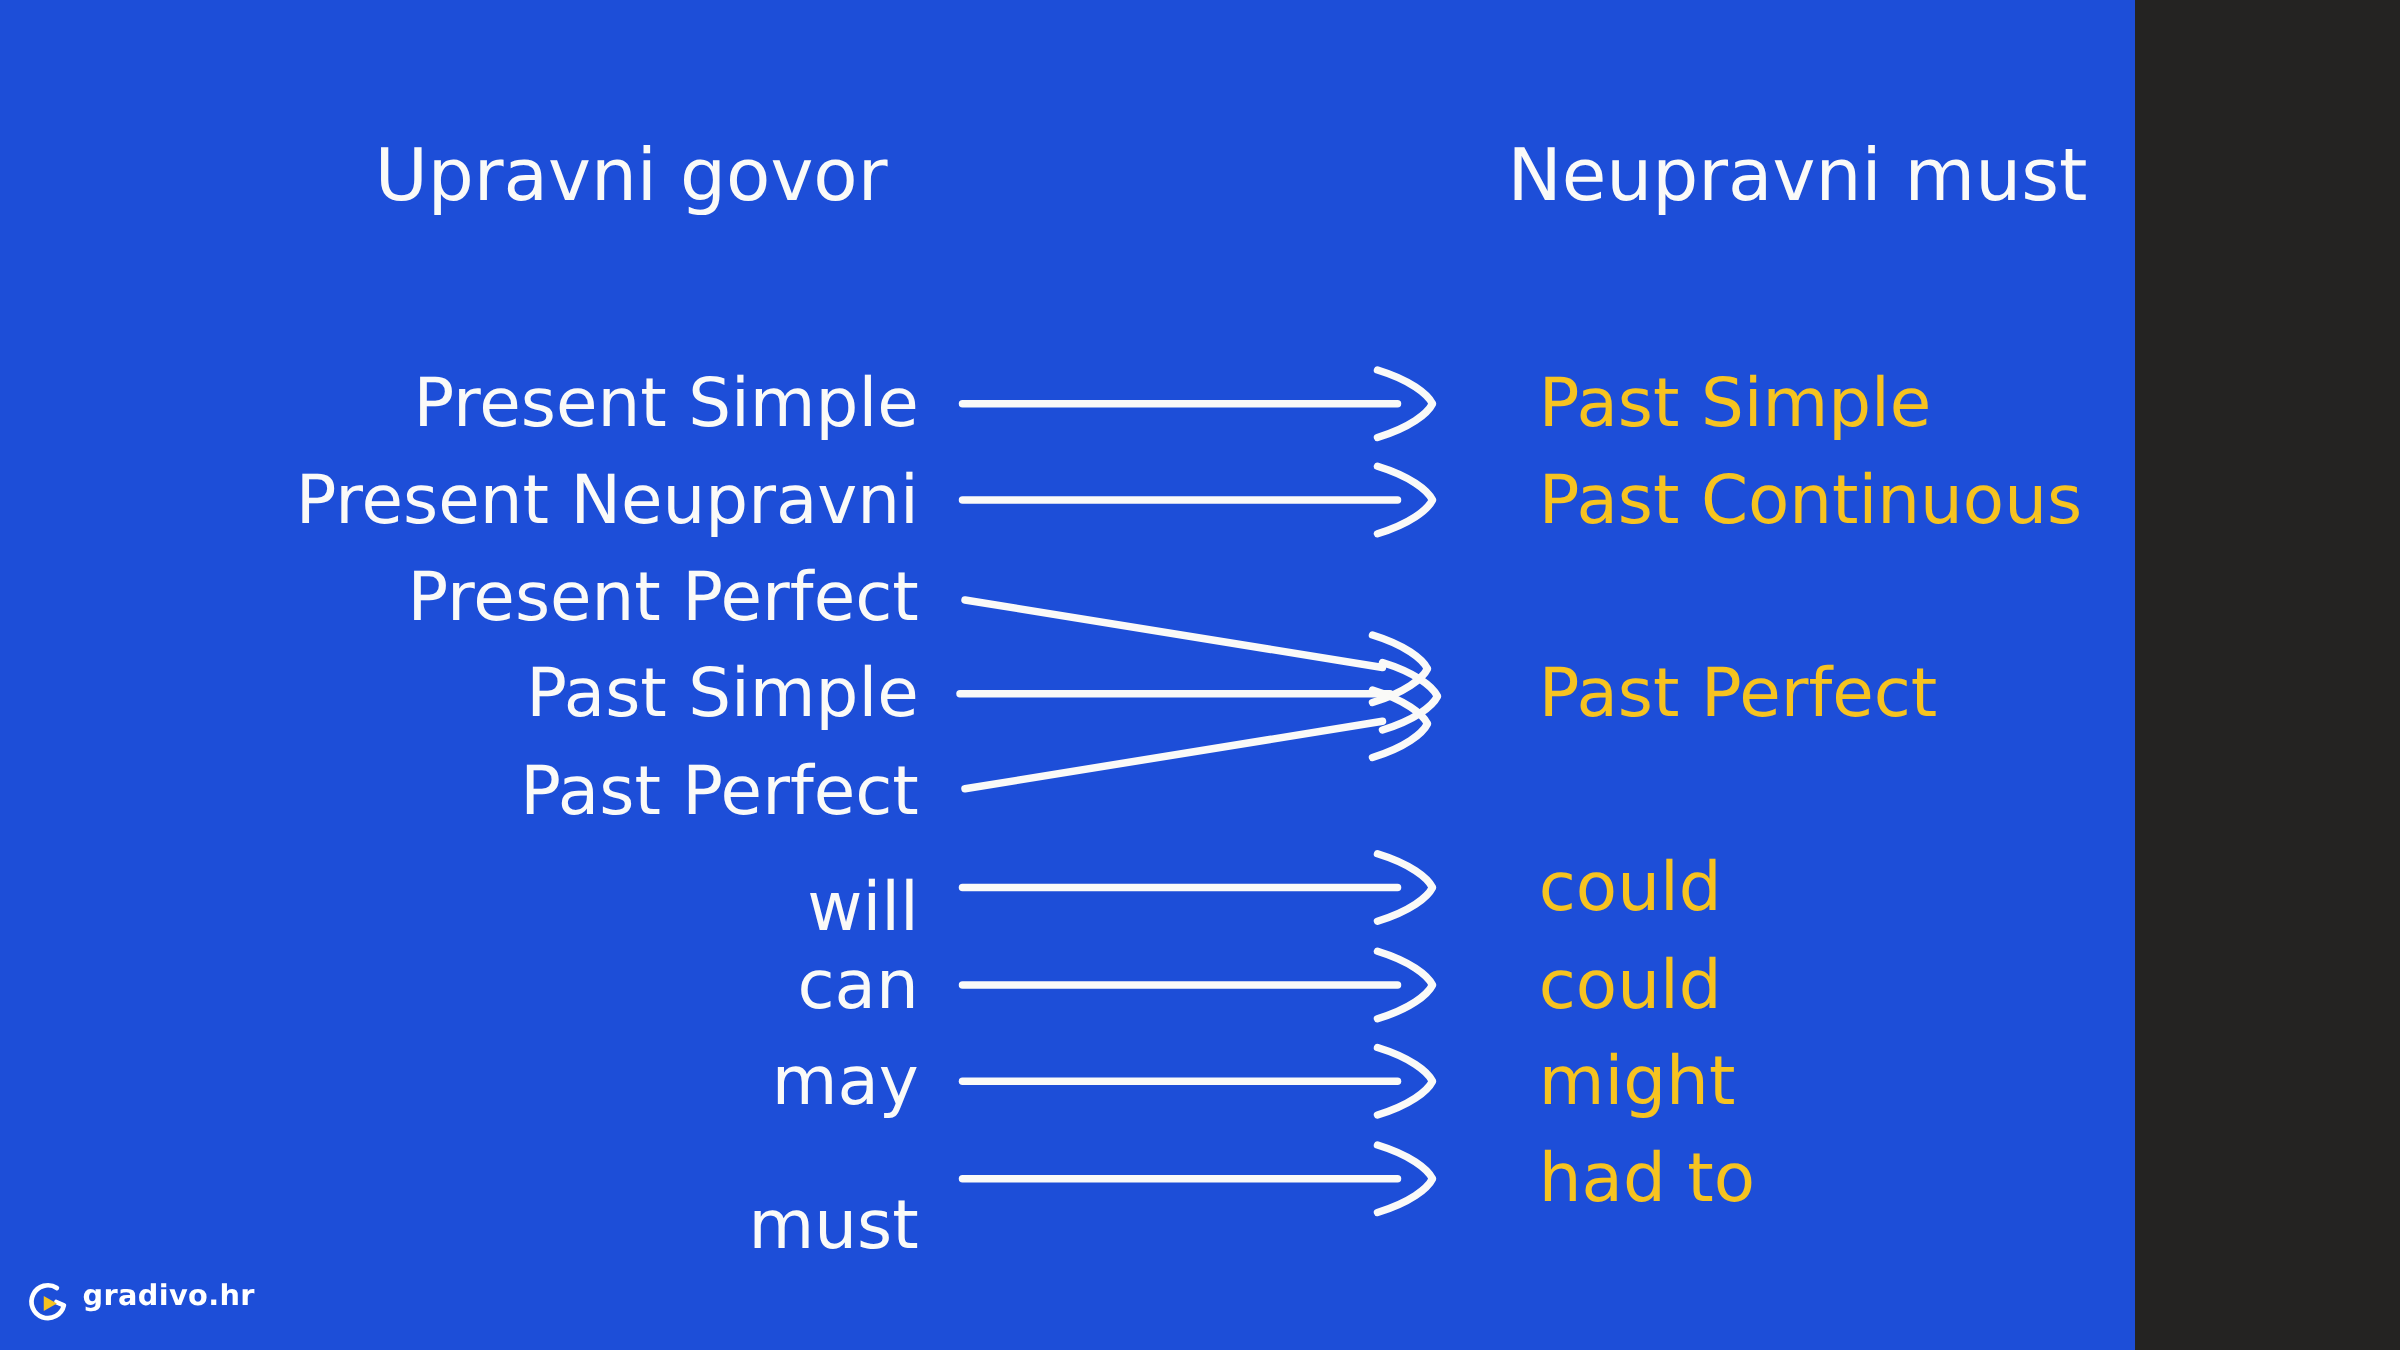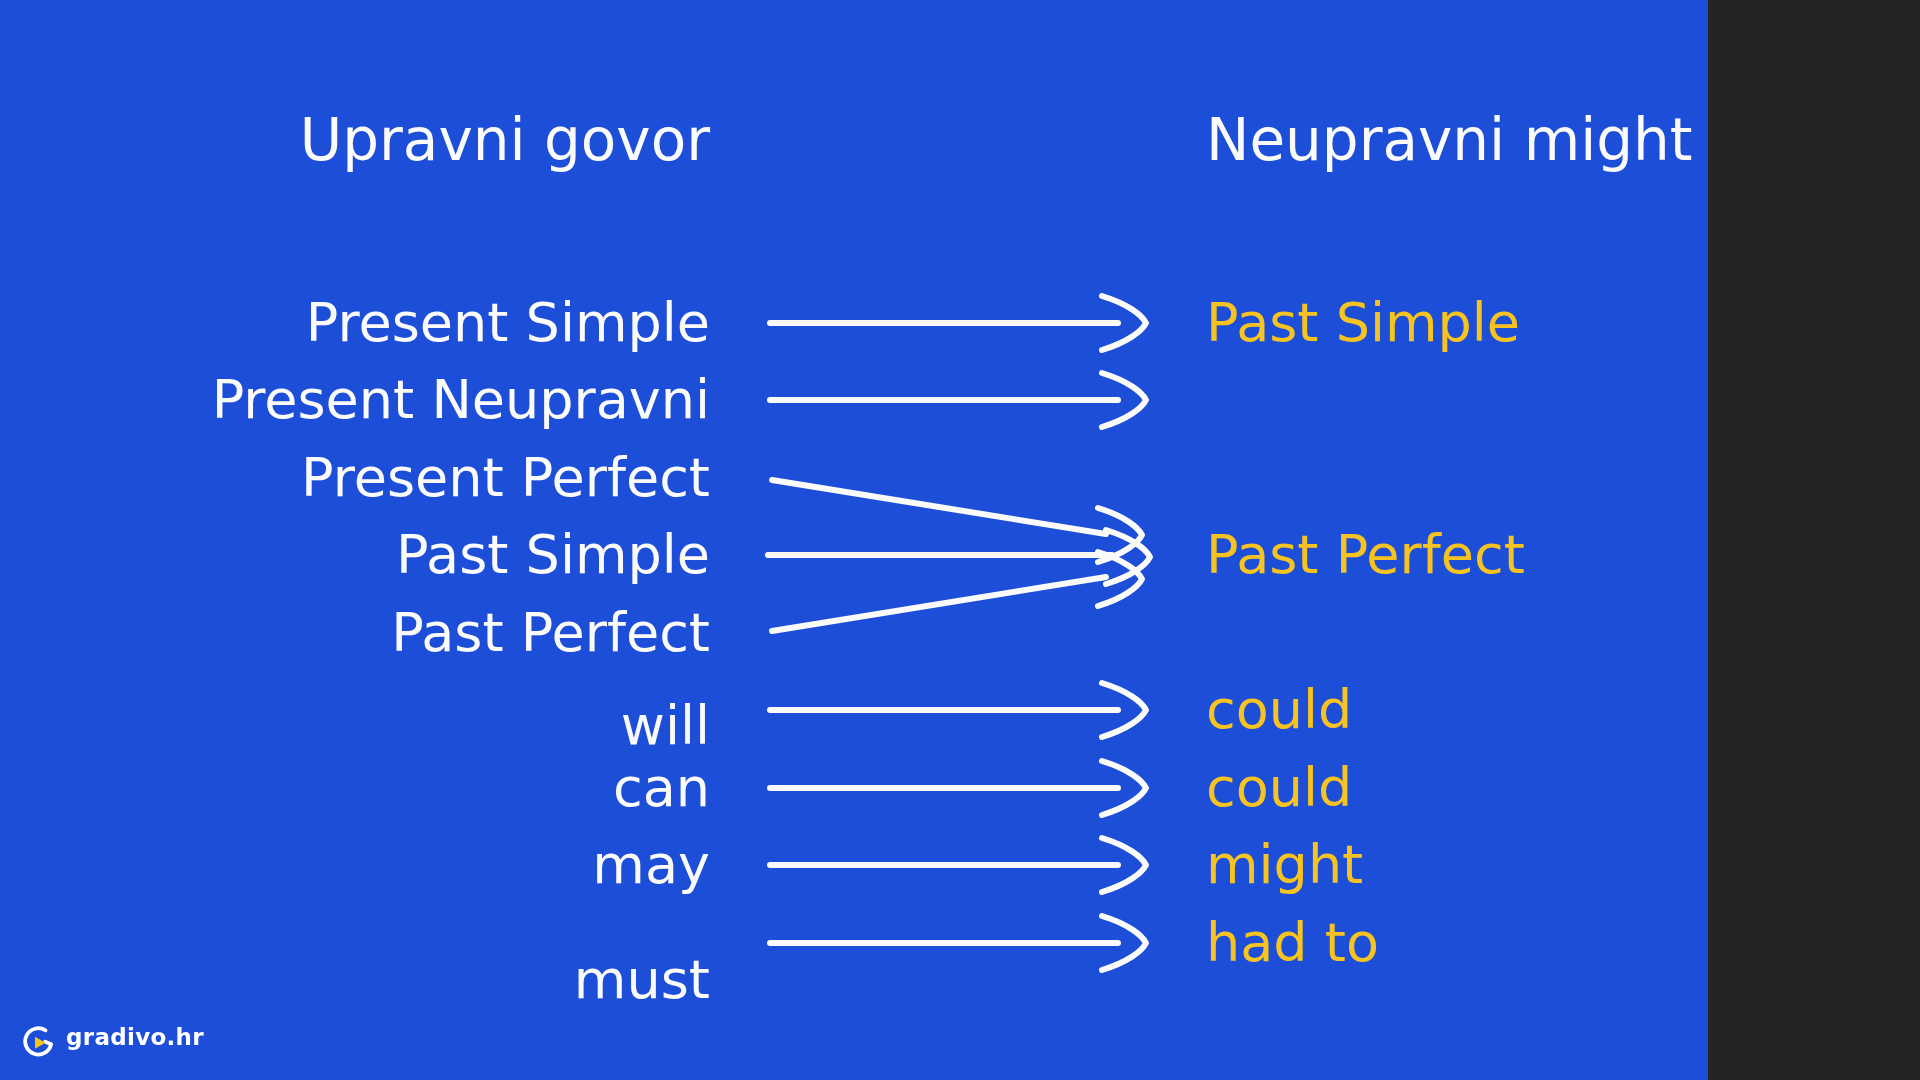--- a/index.html
+++ b/index.html
@@ -31,20 +31,21 @@
   }
   .hdr-right {
     left: 1206px;
   }
   .term {
     position: absolute;
     height: 76px;
     line-height: 76px;
     font-size: 54px;
     white-space: nowrap;
+    padding-left: 25px;
   }
   .term-left {
     left: 0;
     width: 710px;
     text-align: right;
     color: #FAFAF8;
   }
   .term-right {
     left: 1206px;
     color: #F6C320;
@@ -76,33 +77,34 @@
     font-weight: 700;
     letter-spacing: 0.3px;
   }
 </style>
 </head>
 <body>
 
 <div class="canvas">
 
   <div class="hdr hdr-left">Upravni govor</div>
-  <div class="hdr hdr-right">Neupravni might</div>
+  <div class="hdr hdr-right">Neupravni must</div>
 
   <div class="term term-left" style="top:285px">Present Simple</div>
   <div class="term term-left" style="top:362px">Present Neupravni</div>
   <div class="term term-left" style="top:440px">Present Perfect</div>
   <div class="term term-left" style="top:517px">Past Simple</div>
   <div class="term term-left" style="top:595px">Past Perfect</div>
   <div class="term term-left" style="top:688px">will</div>
   <div class="term term-left" style="top:750px">can</div>
   <div class="term term-left" style="top:827px">may</div>
   <div class="term term-left" style="top:942px">must</div>
 
   <div class="term term-right" style="top:285px">Past Simple</div>
+  <div class="term term-right" style="top:362px">Past Continuous</div>
   <div class="term term-right" style="top:517px">Past Perfect</div>
   <div class="term term-right" style="top:672px">could</div>
   <div class="term term-right" style="top:827px">might</div>
   <div class="term term-right" style="top:750px">could</div>
   <div class="term term-right" style="top:905px">had to</div>
 
   <svg class="arrows-svg" width="1920" height="1080" viewBox="0 0 1920 1080" aria-hidden="true">
 
     <path d="M 770 323 H 1118"></path>
     <path d="M 1102 296 C 1128 304 1142 315 1146 323 C 1142 331 1128 342 1102 350"></path>

